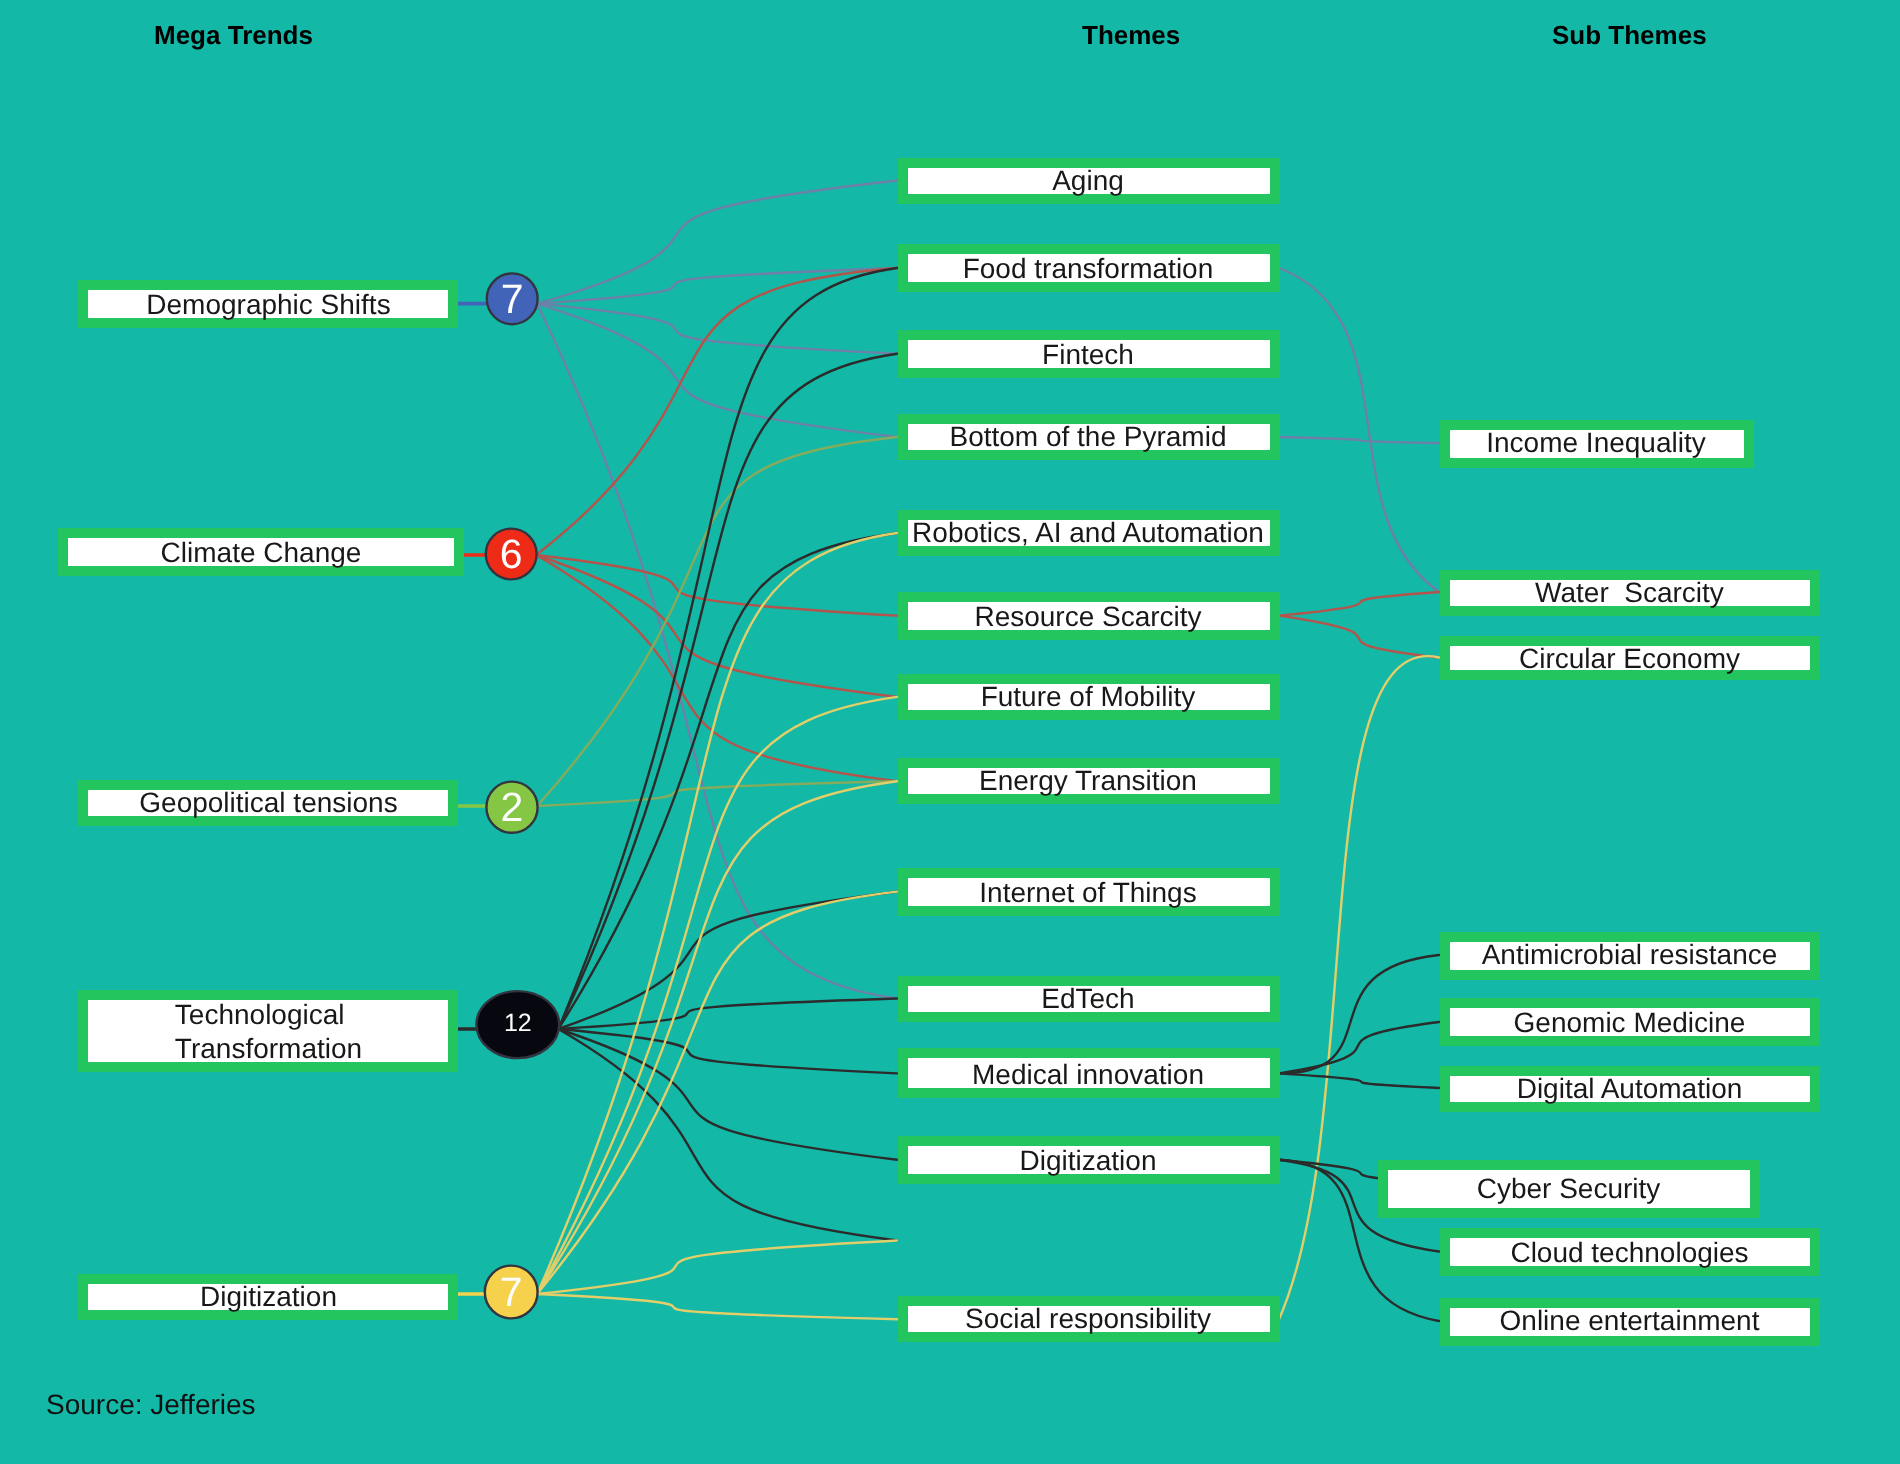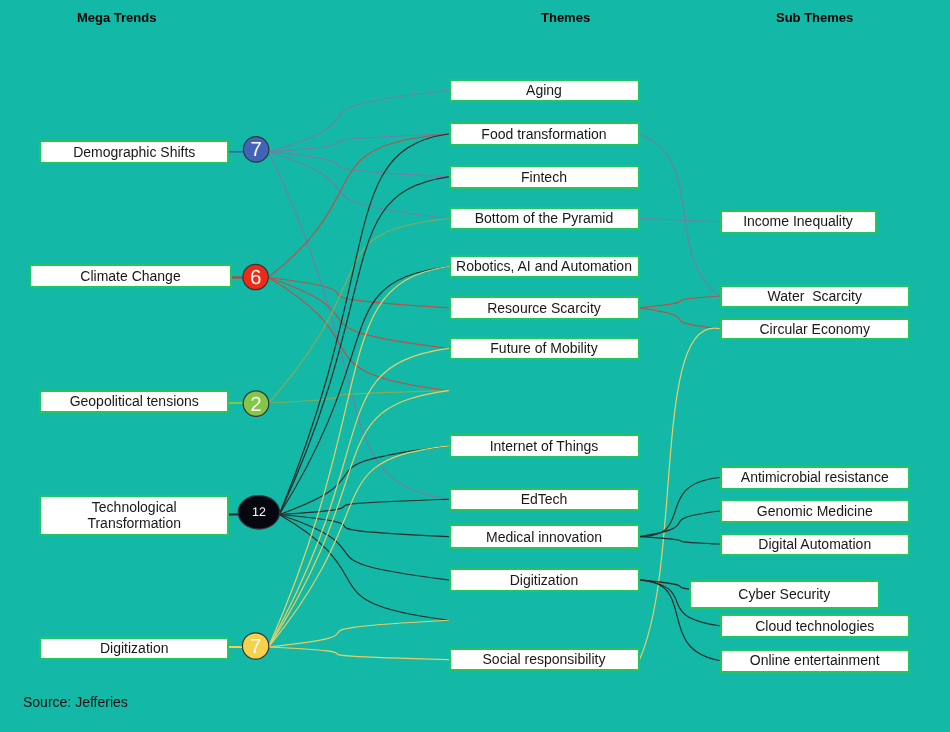--- a/index.html
+++ b/index.html
@@ -5,22 +5,22 @@
 <style>
   html,body{margin:0;padding:0;background:#ffffff;}
   body{width:950px;height:732px;position:relative;overflow:hidden;
        font-family:"Liberation Sans",sans-serif;color:#181818;}
   #stage{position:absolute;left:0;top:0;width:950px;height:732px;background:#14b8a6;text-decoration:underline;}
   svg.layer{position:absolute;left:0;top:0;width:950px;height:732px;}
   #edges{z-index:1}
   #boxes{z-index:2;position:absolute;left:0;top:0;width:950px;height:732px;filter:blur(0px);}
   #nodes{z-index:3;pointer-events:none;filter:blur(0px);}
   .col-head{position:absolute;font-weight:bold;font-size:13px;color:#000;white-space:nowrap;}
-  .nodebox{position:absolute;box-sizing:border-box;border:2px solid #22c55e;background:#fff;
-           display:flex;align-items:center;justify-content:center;text-align:center;
+  .nodebox{position:absolute;box-sizing:border-box;border:5px solid #22c55e;background:#fff;
+           display:flex;align-items:center;justify-content:center;text-align:left;
            font-size:14px;line-height:1.17;color:#181818;white-space:pre-wrap;}
   .source{position:absolute;font-size:14px;color:#111;white-space:nowrap;text-align:right;}
   #nodes text{-webkit-font-smoothing:antialiased;text-rendering:geometricPrecision;}
 </style>
 </head>
 <body>
 
 <div id="stage">
   <svg class="layer" id="edges" viewBox="0 0 950 732">
       <path d="M 268.55 151.80 C 398.58 114.77 269.13 110.63 448.50 90.25" fill="none" stroke="#6d80a8" stroke-width="1.2" stroke-linecap="round"></path>
@@ -75,20 +75,21 @@
     <div class="nodebox" style="left:39.3px;top:495.3px;width:189.9px;height:40.4px">Technological
 Transformation</div>
     <div class="nodebox" style="left:39.3px;top:637px;width:189.9px;height:23.3px">Digitization</div>
     <div class="nodebox" style="left:448.5px;top:78.5px;width:191px;height:23.5px">Aging</div>
     <div class="nodebox" style="left:448.5px;top:122px;width:191px;height:24px">Food transformation</div>
     <div class="nodebox" style="left:448.5px;top:165px;width:191px;height:23.7px">Fintech</div>
     <div class="nodebox" style="left:448.5px;top:206.8px;width:191px;height:23.4px">Bottom of the Pyramid</div>
     <div class="nodebox" style="left:448.5px;top:255px;width:191px;height:23px">Robotics, AI and Automation</div>
     <div class="nodebox" style="left:448.5px;top:295.8px;width:191px;height:24px">Resource Scarcity</div>
     <div class="nodebox" style="left:448.5px;top:336.7px;width:191px;height:23.5px">Future of Mobility</div>
+    <div class="nodebox" style="left:448.5px;top:378.9px;width:191px;height:23.4px">Energy Transition</div>
     <div class="nodebox" style="left:448.5px;top:433.6px;width:191px;height:24.4px">Internet of Things</div>
     <div class="nodebox" style="left:448.5px;top:487.5px;width:191px;height:23.5px">EdTech</div>
     <div class="nodebox" style="left:448.5px;top:524.4px;width:191px;height:24.6px">Medical innovation</div>
     <div class="nodebox" style="left:448.5px;top:567.8px;width:191px;height:24.2px">Digitization</div>
     <div class="nodebox" style="left:448.5px;top:647.8px;width:191px;height:23.7px">Social responsibility</div>
     <div class="nodebox" style="left:719.5px;top:209.5px;width:157px;height:24px">Income Inequality</div>
     <div class="nodebox" style="left:719.5px;top:284.5px;width:190.5px;height:23px">Water  Scarcity</div>
     <div class="nodebox" style="left:719.5px;top:317.5px;width:190.5px;height:22.5px">Circular Economy</div>
     <div class="nodebox" style="left:719.5px;top:465.5px;width:190.5px;height:24px">Antimicrobial resistance</div>
     <div class="nodebox" style="left:719.5px;top:499px;width:190.5px;height:24px">Genomic Medicine</div>

